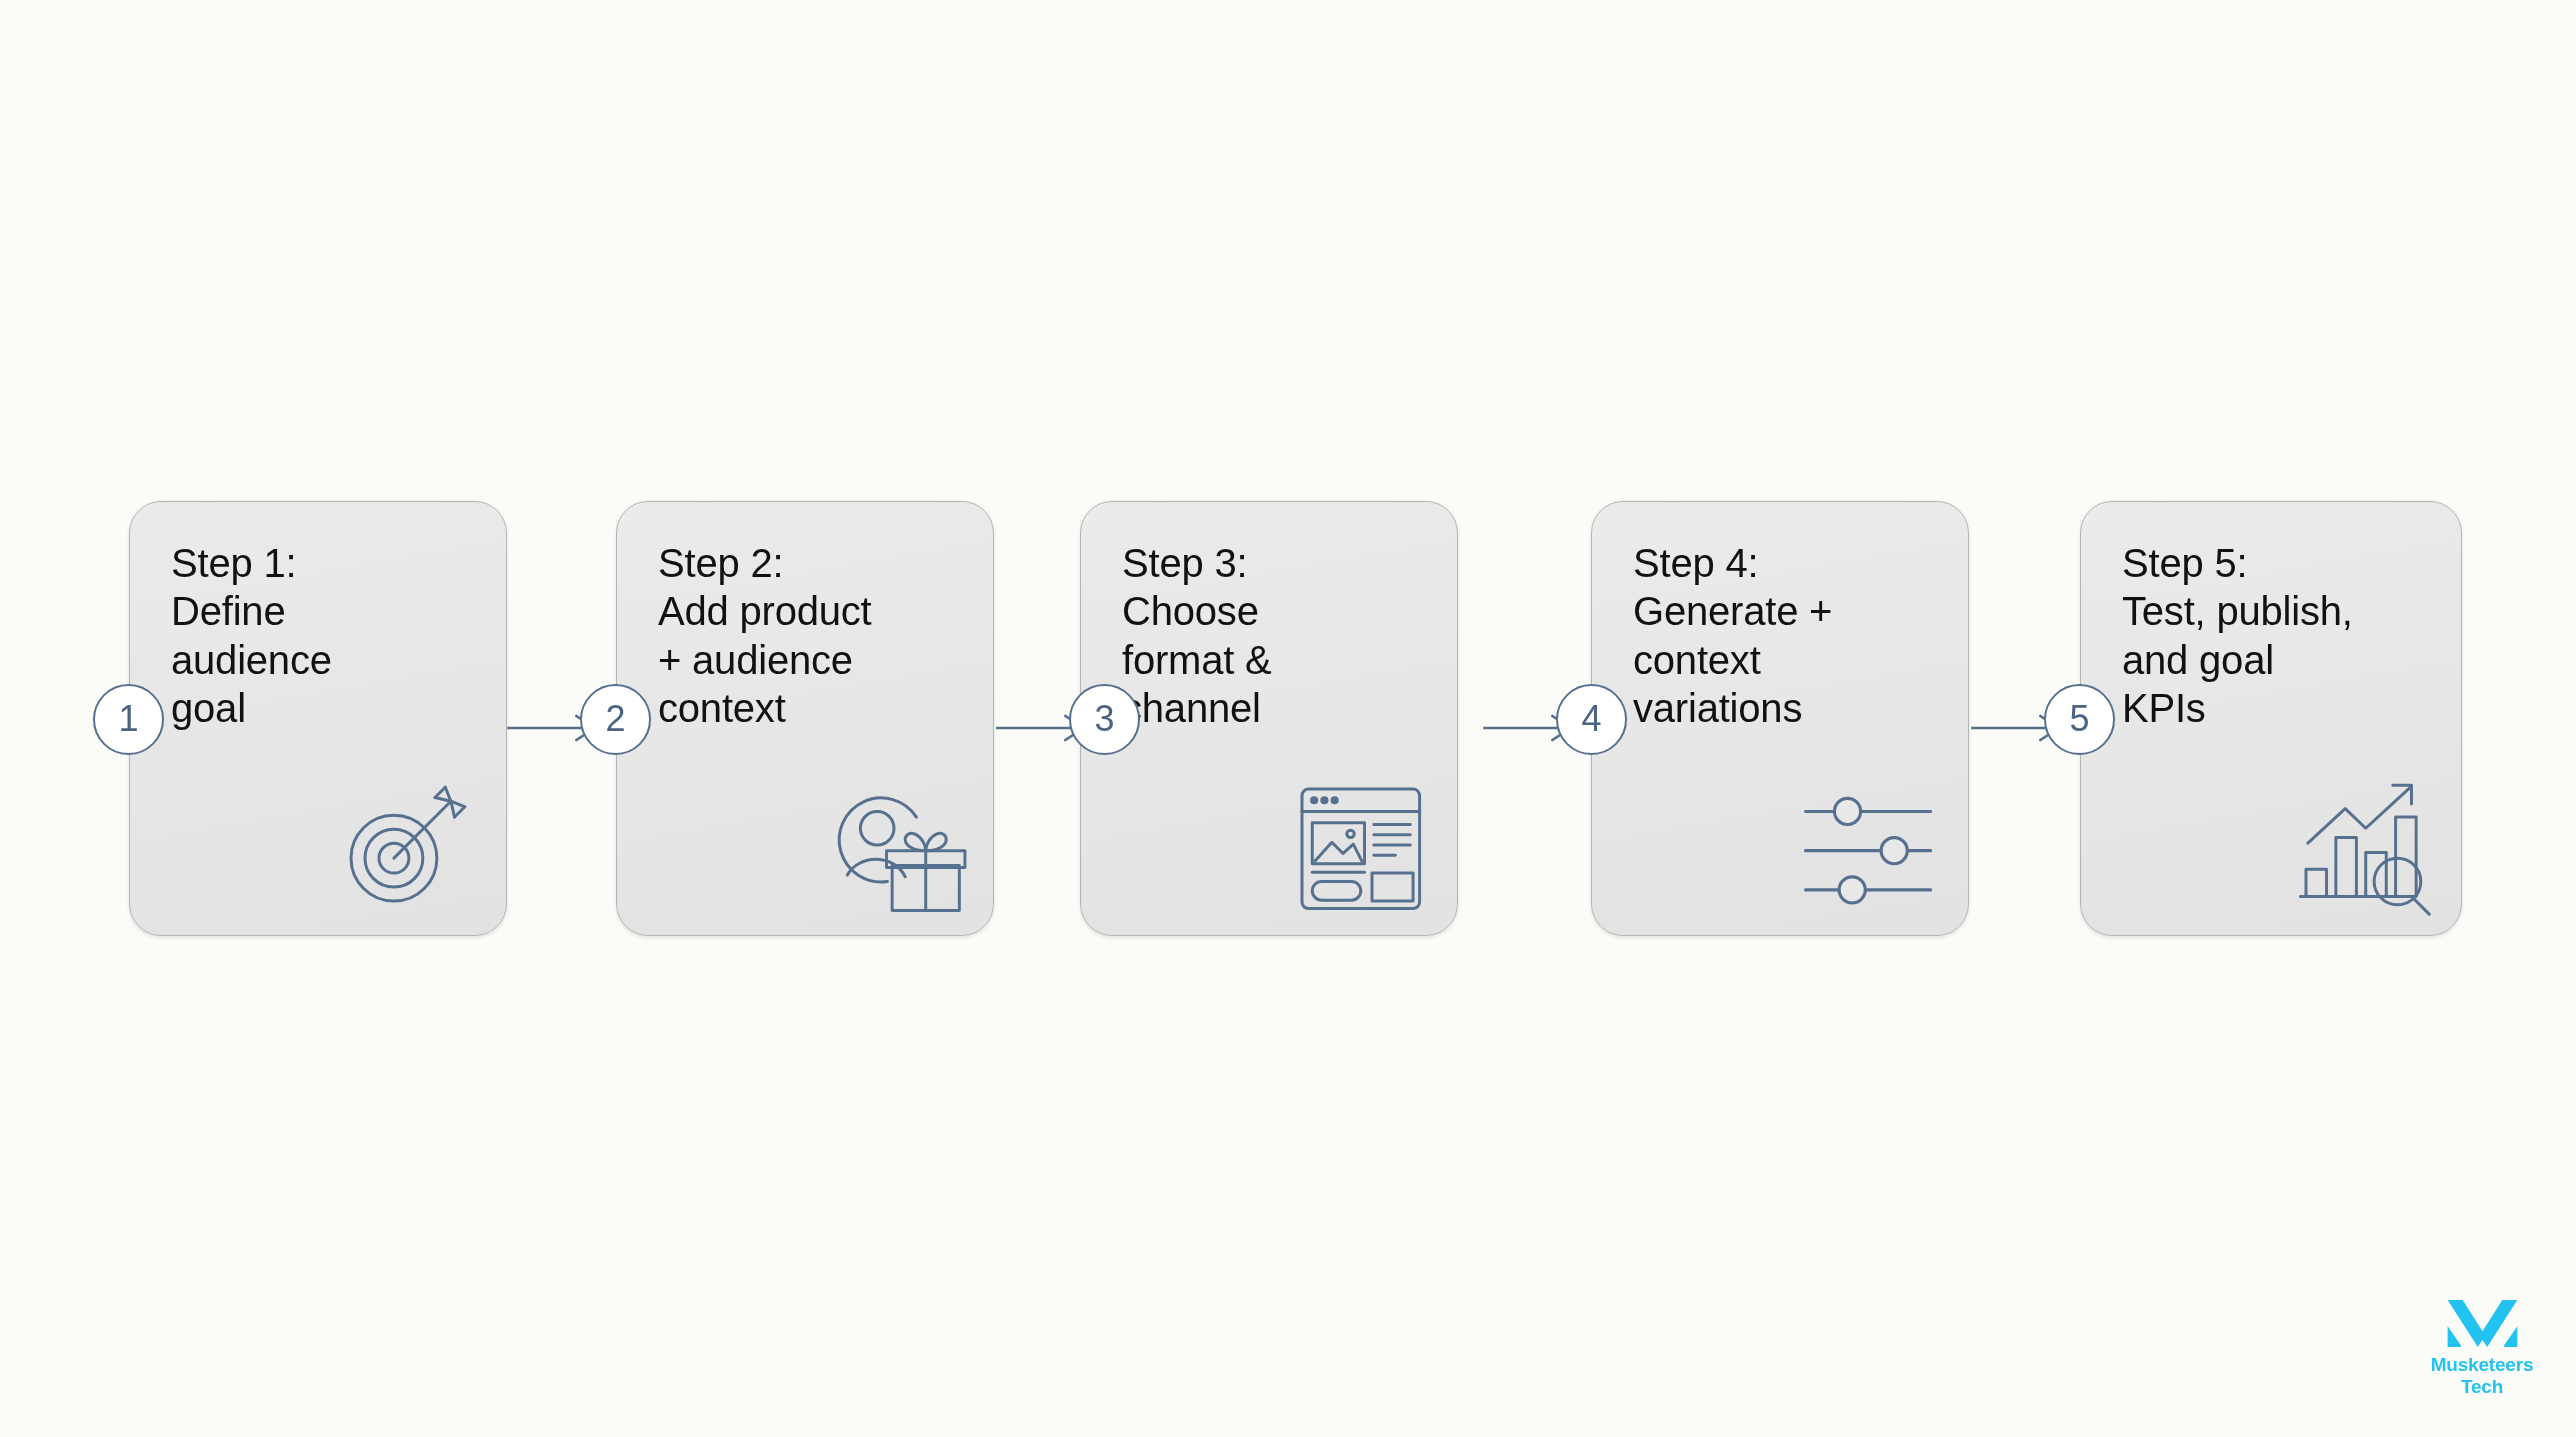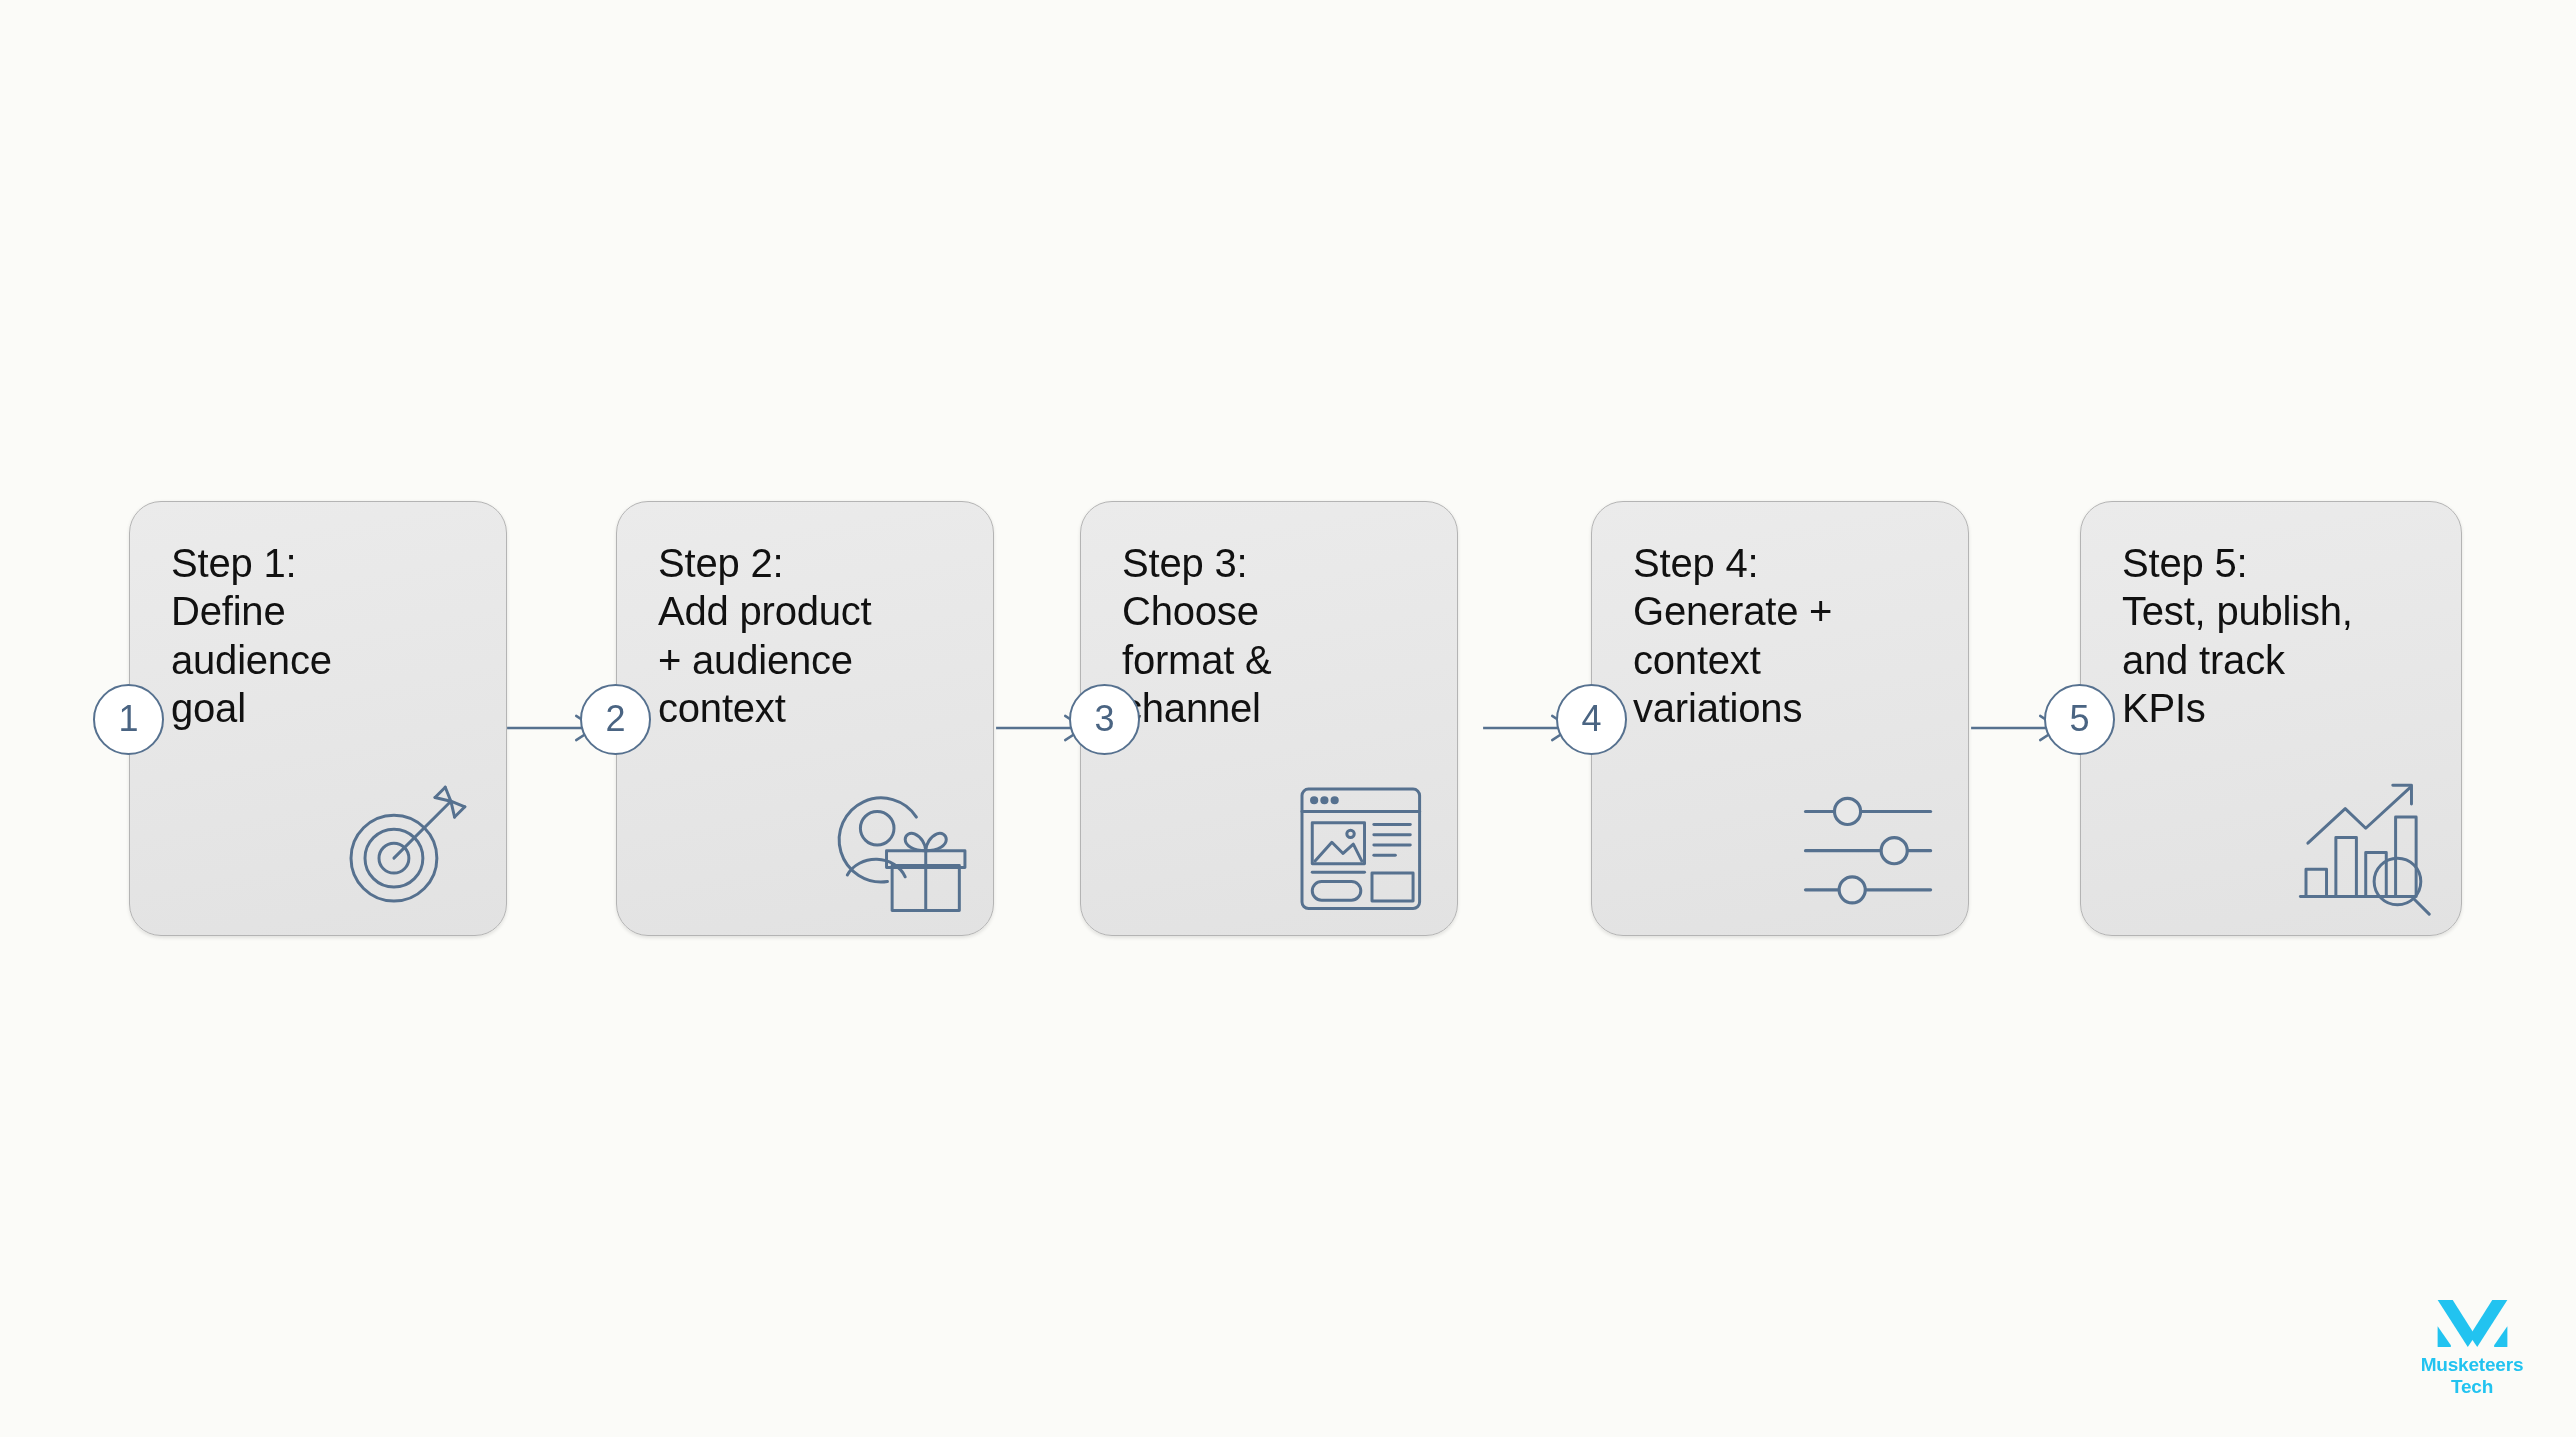--- a/index.html
+++ b/index.html
@@ -114,21 +114,21 @@
   .connector svg { width:100%; height:100%; display:block; overflow: visible;}
 
   .connector.a1 { left: 378px; }
   .connector.a2 { left: 867px; }
   .connector.a3 { left: 1354px; }
   .connector.a4 { left: 1842px; }
 
   
   .brand {
     position: absolute;
-    right: 34px;
+    right: 24px;
     bottom: 41px;
     width: 140px;
     text-align: center;
     line-height: 1;
   }
   .brand-mark { width: 81px; height: 51px; margin: 0 auto 5.6px; display:block; }
   .brand-name {
     font-size: 19px;
     font-weight: bold;
     color: #22C3F0;
@@ -254,21 +254,21 @@
             <line x1="12" y1="122" x2="146" y2="122"></line>
             <circle cx="62" cy="122" r="14" fill="#E8E8E8"></circle>
           </g>
         </svg>
       </div>
     </div>
 
     <div class="step-card c5">
       <div class="card-title">Step 5:
 Test, publish,
-and track
+and goal
 KPIs</div>
       <div class="card-icon">
         <svg viewBox="0 0 160 150">
           <g fill="none" stroke="#56718f" stroke-width="3.2" stroke-linecap="round" stroke-linejoin="round">
             <line x1="14" y1="129" x2="122" y2="129"></line>
             <rect x="20" y="100" width="22" height="29"></rect>
             <rect x="52" y="66" width="22" height="63"></rect>
             <rect x="84" y="82" width="22" height="47"></rect>
             <rect x="116" y="44" width="22" height="85"></rect>
             <polyline points="22,72 62,35 84,56 132,12"></polyline>

